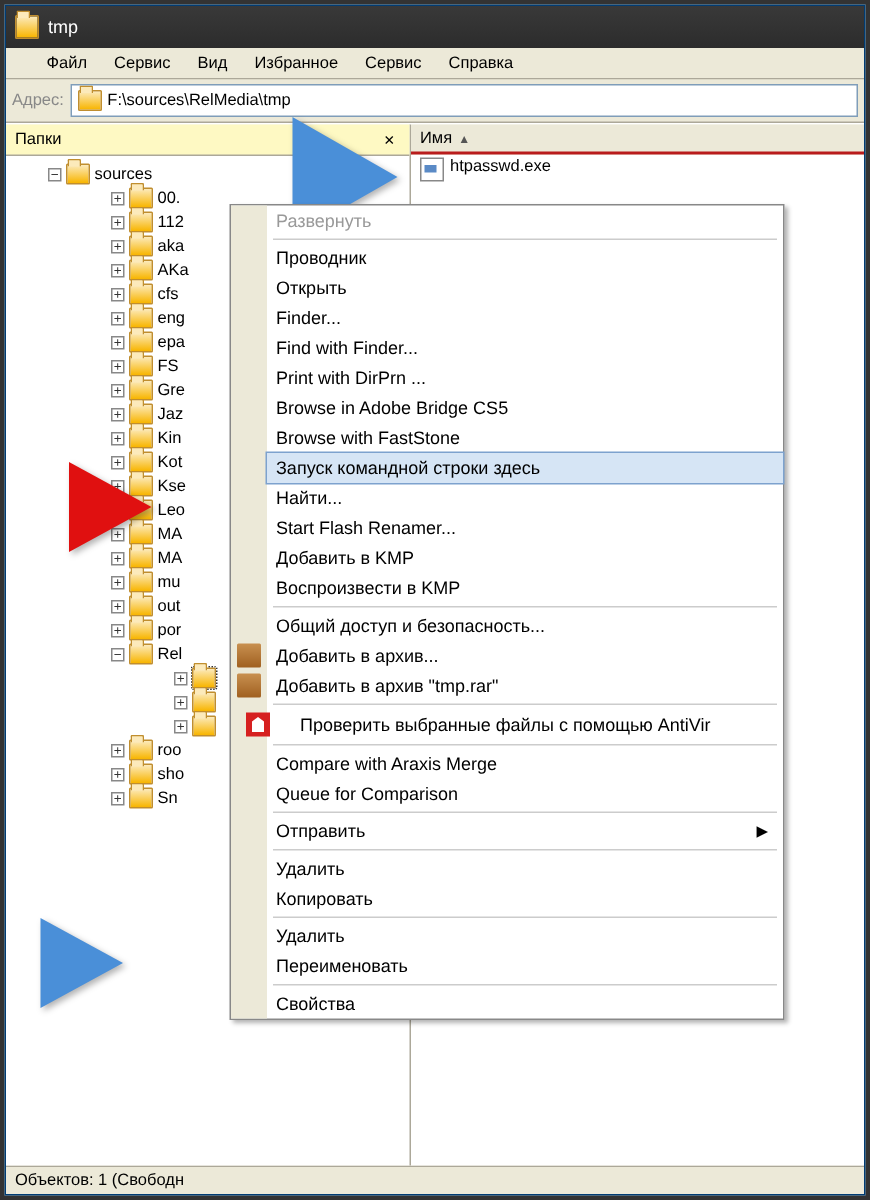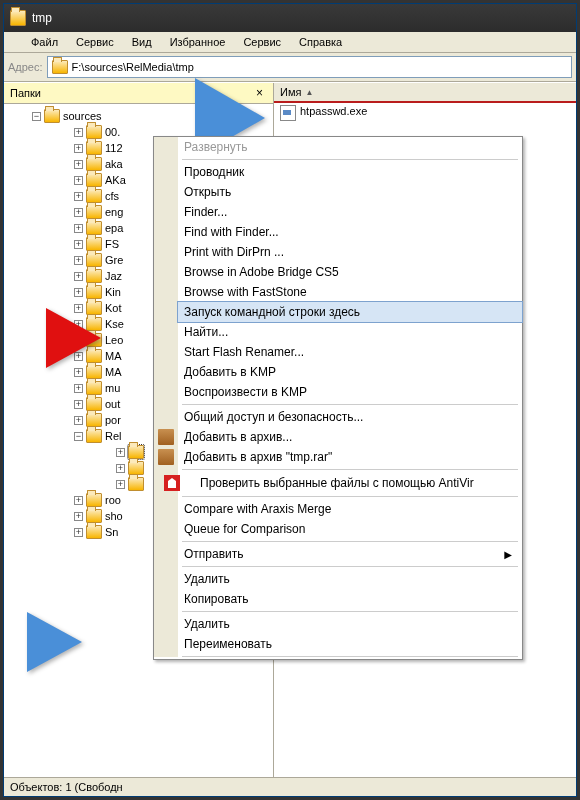--- a/index.html
+++ b/index.html
@@ -310,18 +310,21 @@
         <span>Копировать</span>
       </div>
       <div class="cm-sep"></div>
       <div class="cm-item">
         <span>Удалить</span>
       </div>
       <div class="cm-item">
         <span>Переименовать</span>
       </div>
       <div class="cm-sep"></div>
+      <div class="cm-item">
+        <span>Свойства</span>
+      </div>
     </div>
 </div>
 
 <div class="arrow-blue tr"></div>
 <div class="arrow-red"></div>
 <div class="arrow-blue bl"></div>
 
 </body></html>

